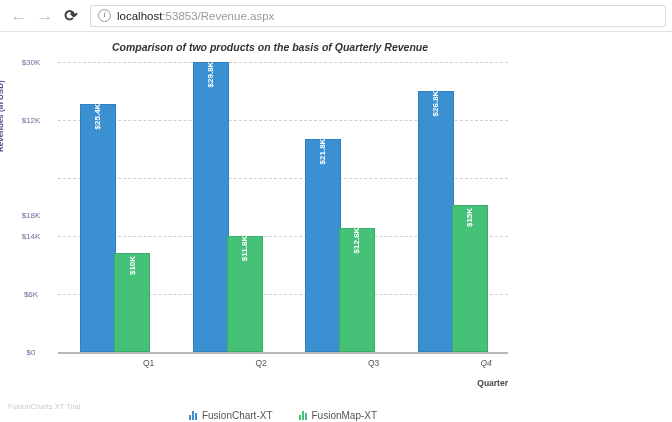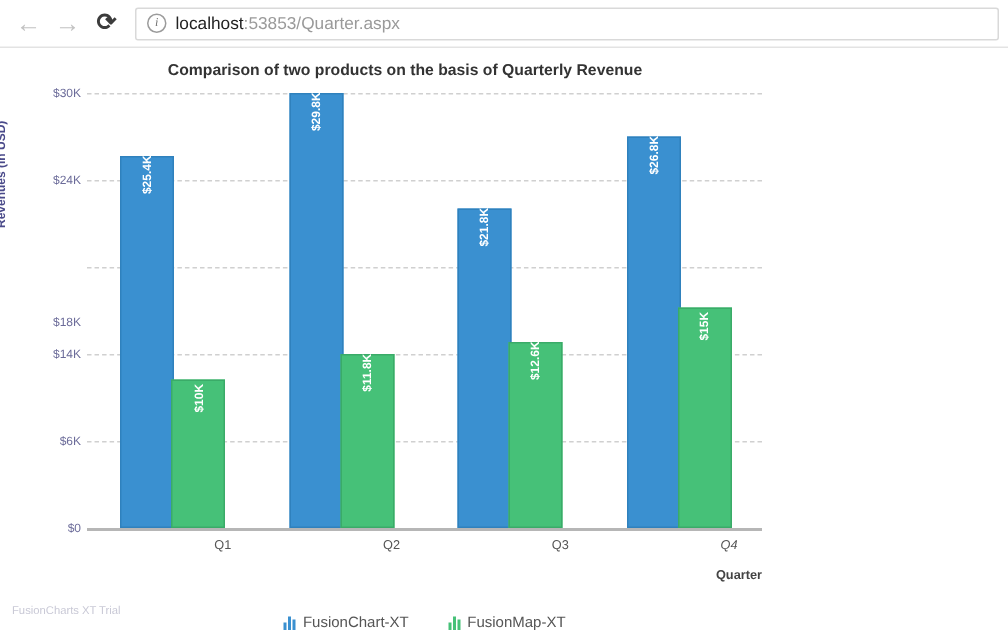--- a/index.html
+++ b/index.html
@@ -48,38 +48,38 @@
   }
 
   
   #chart-area {
     position:absolute; left:0; top:32px; width:672px; height:390px;
     background:#ffffff;
   }
   #chart-title {
     position:absolute; left:0; top:9px; width:540px;
     text-align:center;
-    font-size:10.5px; font-weight:bold; color:#333333;
+    font-size:10.5px; font-weight:bold; color:#333333;font-style:italic;
   }
 
   
   #plot {
     position:absolute; left:58px; top:30px; width:450px; height:290px;
   }
   .gridline {
     position:absolute; left:0; width:450px; height:0;
     border-top:1px dashed #d0d0d0;
   }
   #axis-line {
     position:absolute; left:0; top:290px; width:450px; height:2px;
     background:#b6b6b6;
   }
 
   .ytick {
-    position:absolute; right:0; width:46px; text-align:right;
+    position:absolute; right:0; width:46px; text-align:center;
     font-size:8px; color:#6b6b99;
     transform:translateY(-50%);
   }
   #ytick-wrap { position:absolute; left:4px; top:30px; width:50px; height:290px; }
 
   #yaxis-title {
     position:absolute; left:-4px; top:120px;
     font-size:8px; color:#4a4a8a; font-weight:bold;
     transform:rotate(-90deg); transform-origin:left top;
     white-space:nowrap;
@@ -131,36 +131,36 @@
     <span class="arrow-glyph">←</span>
   </div>
   <div class="navbtn">
     <span class="arrow-glyph">→</span>
   </div>
   <div class="navbtn">
     <span class="reload-glyph">⟳</span>
   </div>
   <div id="url-box">
     <span id="info-icon">i</span>
-    <span id="url-text"><span class="host">localhost</span><span>:53853/Quarter.aspx</span></span>
+    <span id="url-text"><span class="host">localhost</span><span>:53853/Revenue.aspx</span></span>
   </div>
 </div>
 <div id="bar-divider"></div>
 
 <div id="chart-area">
 
   <div id="chart-title">Comparison of two products on the basis of Quarterly Revenue</div>
 
   <div id="yaxis-title">Revenues (In USD)</div>
   <div id="ytick-wrap">
       <div class="ytick" style="top: 290px;">$0</div>
       <div class="ytick" style="top: 232px;">$6K</div>
       <div class="ytick" style="top: 174px;">$14K</div>
       <div class="ytick" style="top: 116px; margin-top: 37px;">$18K</div>
-      <div class="ytick" style="top: 58px;">$24K</div>
+      <div class="ytick" style="top: 58px;">$12K</div>
       <div class="ytick" style="top: 0px;">$30K</div>
     </div>
 
   <div id="plot">
     <div id="gridlines">
         <div class="gridline" style="top: 232px;"></div>
         <div class="gridline" style="top: 174px;"></div>
         <div class="gridline" style="top: 116px;"></div>
         <div class="gridline" style="top: 58px;"></div>
         <div class="gridline" style="top: 0px;"></div>

